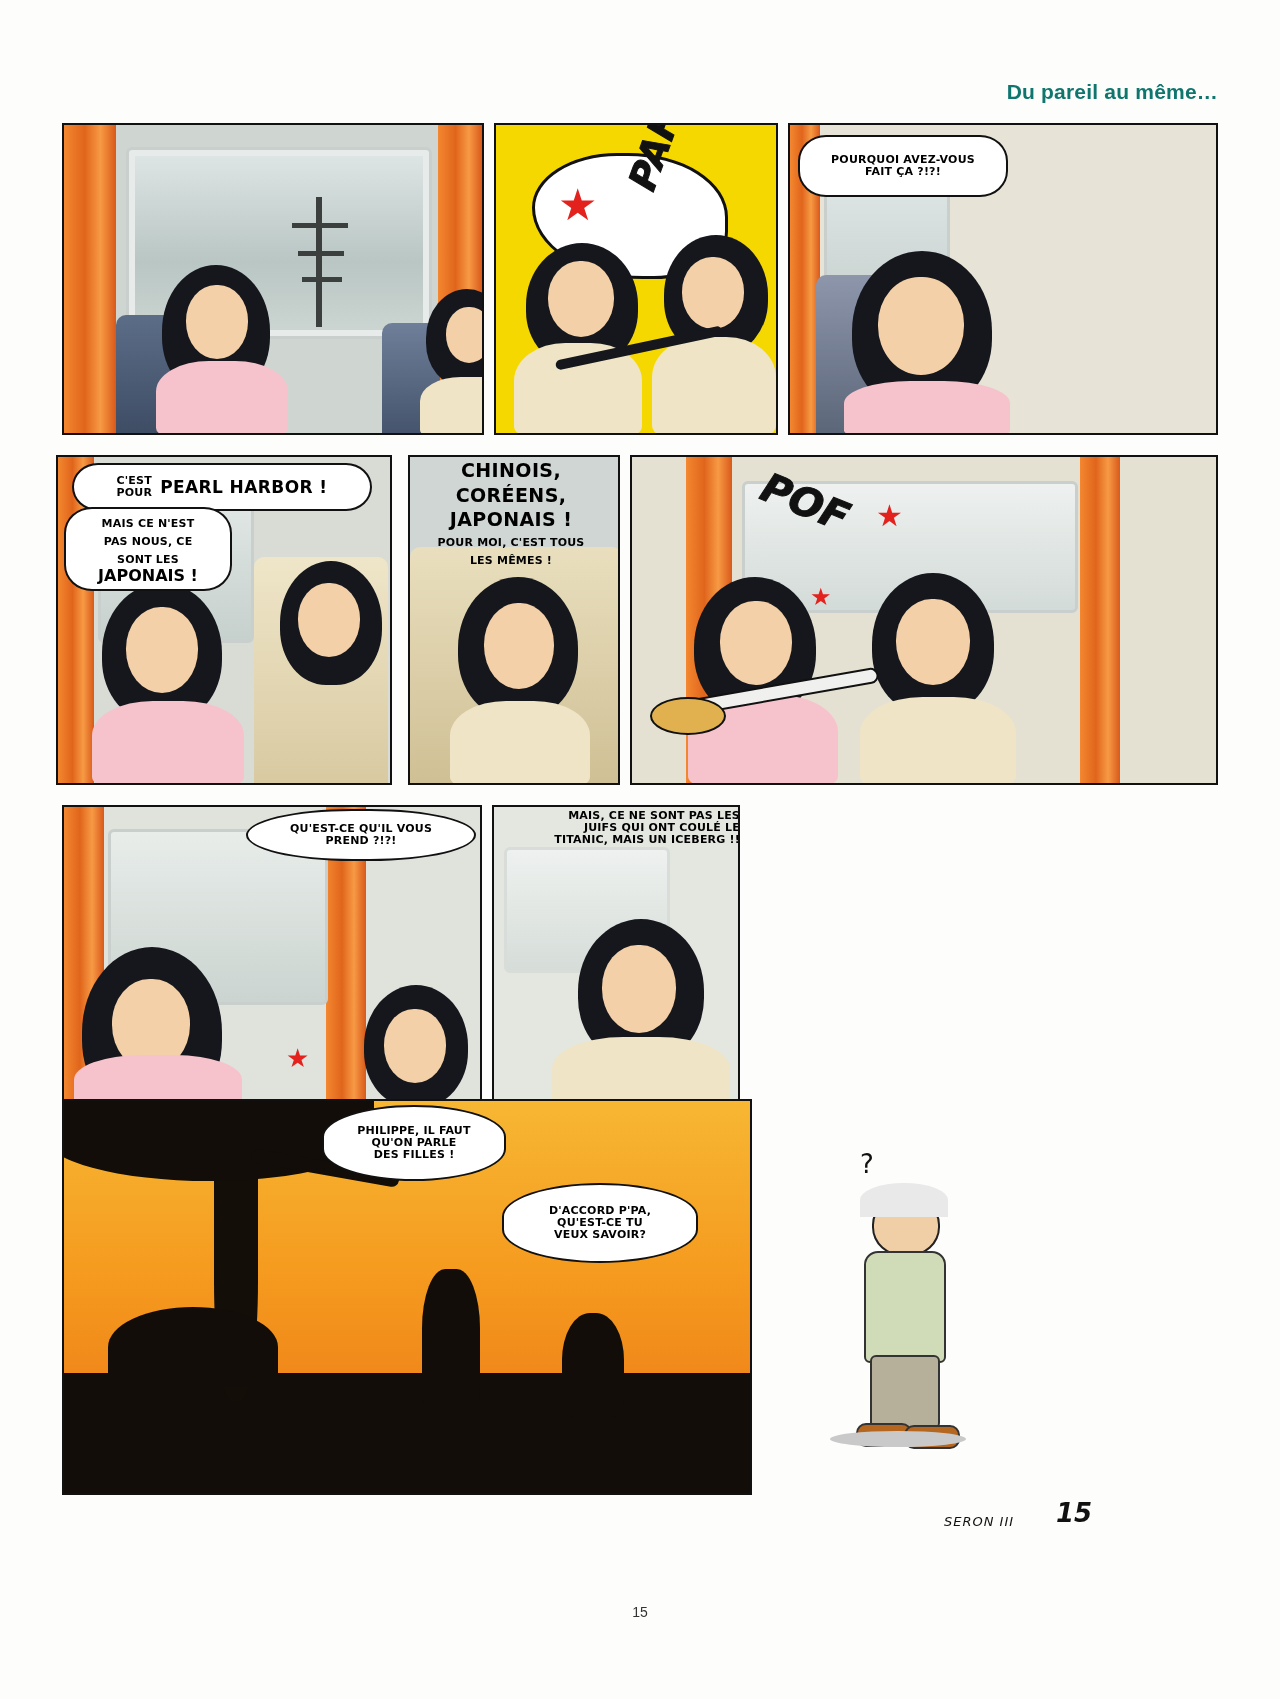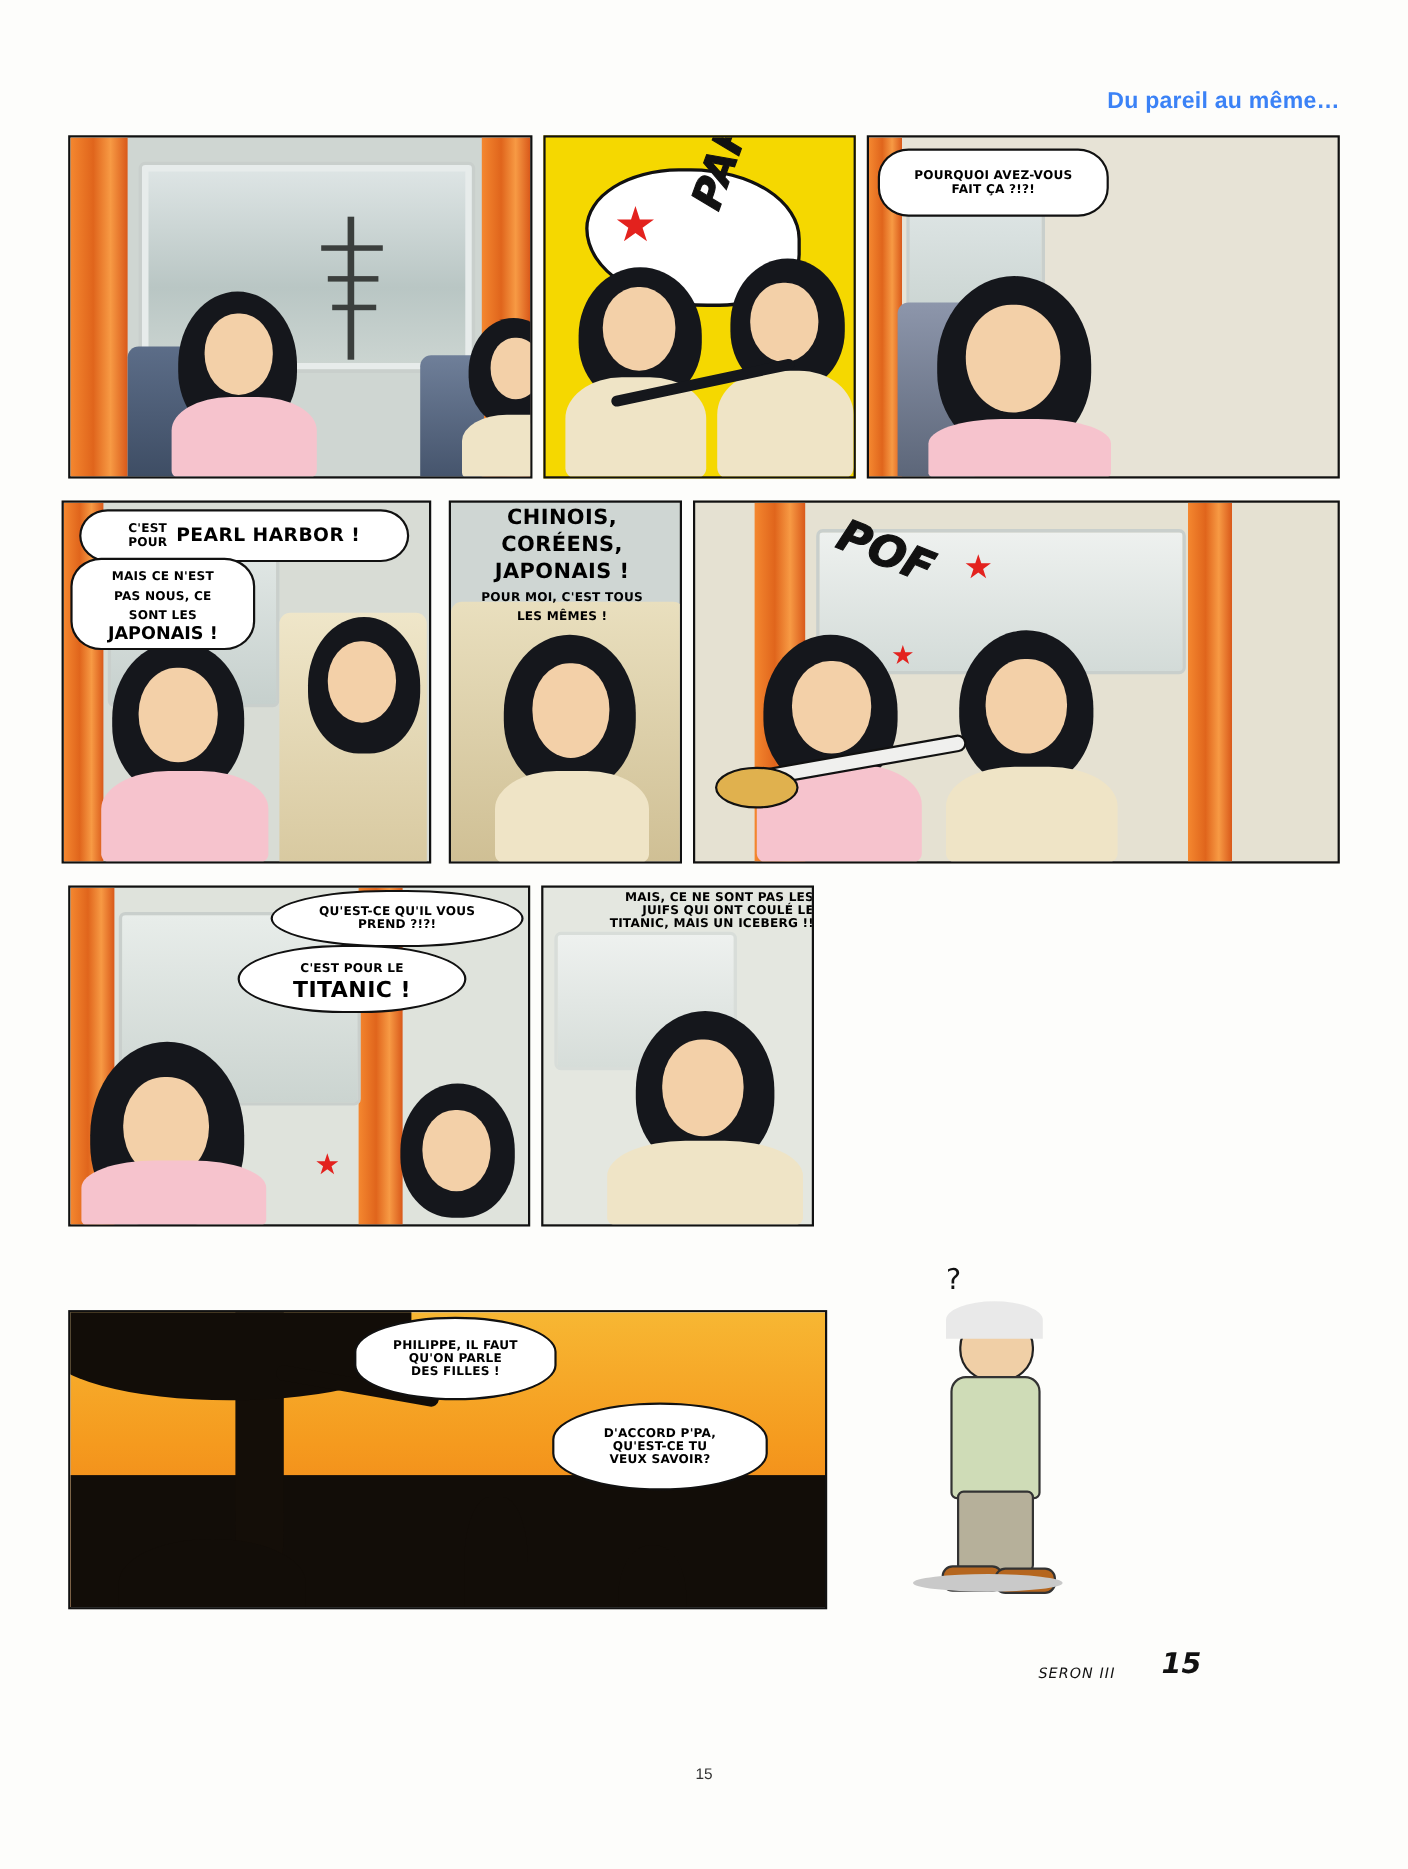--- a/index.html
+++ b/index.html
@@ -19,21 +19,21 @@
     inset: 0;
     background: #fdfdfb;
   }
   
   .page-title {
     position: absolute;
     right: 62px;
     top: 80px;
     font-size: 21px;
     font-weight: bold;
-    color: #3b82f6;
+    color: #0f766e;
     letter-spacing: 0.2px;
   }
   
   .panel {
     position: absolute;
     border: 2px solid #111;
     overflow: hidden;
     box-sizing: border-box;
   }
   .p-inner { position: absolute; inset: 0; overflow: hidden; }
@@ -264,43 +264,37 @@
       <div class="window" style="left:44px; top:22px; width:214px; height:170px; background:linear-gradient(#e8edea,#cbd4d0);"></div>
       <div class="hair" style="left:18px; top:140px; width:140px; height:170px;"></div>
       <div class="face" style="left:48px; top:172px; width:78px; height:92px;"></div>
       <div class="body-pink" style="left:10px; top:248px; width:168px; height:62px;"></div>
       <div class="hair" style="left:300px; top:178px; width:104px; height:122px;"></div>
       <div class="face" style="left:320px; top:202px; width:62px; height:74px;"></div>
       <div class="star" style="left:222px; top:238px; font-size:26px;">★</div>
       <div class="balloon" style="left:182px; top:2px; width:230px; height:52px; border-radius:46%/50%;">
         <span class="txt hand hand-b">QU'EST-CE QU'IL VOUS<br>PREND ?!?!</span>
       </div>
-      <div class="balloon" style="left:152px; top:52px; width:208px; height:62px; border-radius:46%/50%;">
-        <span class="txt">
-          <span class="hand hand-b">C'EST POUR LE</span><br>
-          <span class="big" style="font-size:20px;">TITANIC !</span>
-        </span>
-      </div>
     </div>
   </div>
 
   <div class="panel" style="left:492px; top:805px; width:248px; height:310px; background:#e4e7e0;">
     <div class="p-inner">
       <div class="window" style="left:10px; top:40px; width:160px; height:120px; background:linear-gradient(#eef1ef,#d6ddd9); border-color:#d8ddd9;"></div>
       <div class="hair" style="left:84px; top:112px; width:126px; height:144px;"></div>
       <div class="face" style="left:108px; top:138px; width:74px; height:88px;"></div>
       <div class="body-cream" style="left:58px; top:230px; width:178px; height:80px;"></div>
       <div class="balloon rect" style="left:-6px; top:-16px; width:262px; height:74px; border:none; background:transparent;text-align:right;">
         <span class="txt hand hand-b">MAIS, CE NE SONT PAS LES<br>JUIFS QUI ONT COULÉ LE<br>TITANIC, MAIS UN ICEBERG !!</span>
       </div>
     </div>
   </div>
 
 
-  <div class="panel" style="left:62px; top:1191px; width:690px; height:272px;">
+  <div class="panel" style="left:62px; top:1099px; width:690px; height:396px;">
     <div class="p-inner">
       <div class="sunset"></div>
       <div class="ground"></div>
       <div class="tree-trunk" style="left:150px; top:0; width:44px; height:300px; border-radius:0 0 40% 40%;"></div>
       <div class="silhouette" style="left:-20px; top:-10px; width:330px; height:90px; border-radius:0 0 60% 60%;"></div>
       <div class="silhouette" style="left:186px; top:60px; width:150px; height:14px; transform:rotate(10deg); border-radius:8px;"></div>
       <div class="silhouette" style="left:44px; top:206px; width:170px; height:80px; border-radius:50% 50% 0 0;"></div>
       <div class="silhouette" style="left:358px; top:168px; width:58px; height:148px; border-radius:40% 40% 20% 20%;"></div>
       <div class="silhouette" style="left:498px; top:212px; width:62px; height:104px; border-radius:45% 45% 20% 20%;"></div>
       <div class="balloon" style="left:258px; top:4px; width:184px; height:76px;">

